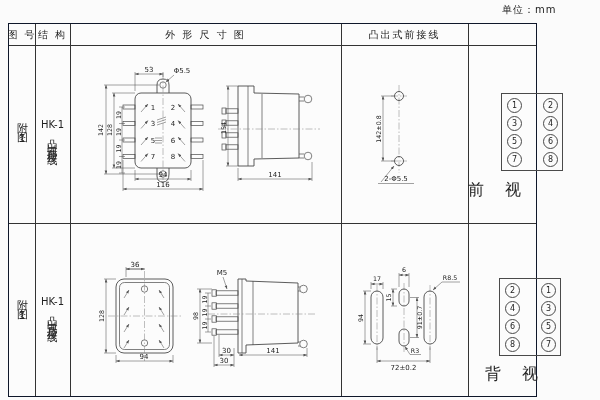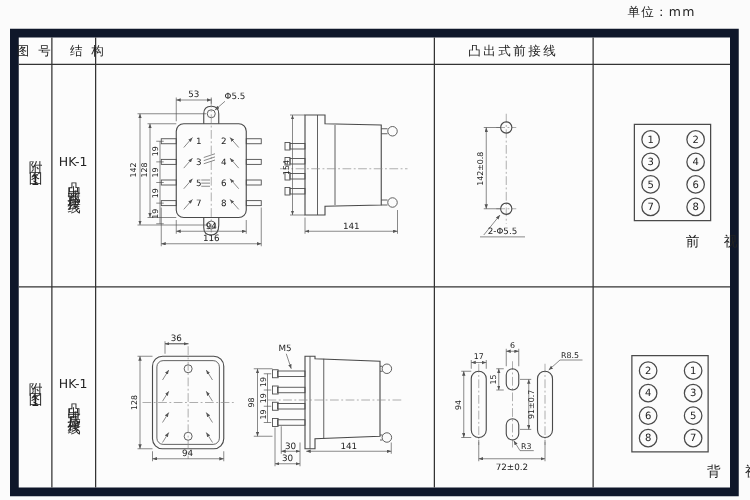--- a/index.html
+++ b/index.html
@@ -1,55 +1,56 @@
 <!DOCTYPE html>
 <html><head>
 <meta charset="utf-8">
 <style>
   *{margin:0;padding:0;box-sizing:border-box}
   html,body{width:600px;height:400px}
   body{position:relative;background:#fbfbfb;font-family:"DejaVu Sans","Liberation Sans",sans-serif;color:#222;overflow:hidden}
   .unit{position:absolute;left:502px;top:3px;font-size:10px;letter-spacing:1px}
-  .tbl{position:absolute;left:8px;top:23px;width:583px;height:374px;border:7px solid #0f172a;background:#fcfcfc}
+  .tbl{position:absolute;left:8px;top:23px;width:529px;height:374px;border:1px solid #0f172a;background:#fcfcfc}
   .vline{position:absolute;top:0;bottom:0;width:1px;background:#333}
   .hline{position:absolute;left:0;right:0;height:1px;background:#333}
   .hcell{position:absolute;top:0;height:21px;display:flex;align-items:center;justify-content:center;font-size:10px;letter-spacing:2px;white-space:pre}
   .cell{position:absolute;display:flex;align-items:center;justify-content:center}
   .colcell{flex-direction:column;gap:1px}
   .model{font-size:10px;letter-spacing:0}
   .vtext{writing-mode:vertical-rl;text-orientation:upright;font-size:11px;letter-spacing:9px;line-height:1}
   .vdesc{writing-mode:vertical-rl;text-orientation:upright;font-size:10.5px;letter-spacing:3px;line-height:1}
   .draw{position:absolute}
   .dwl{stroke:#4a4a4a;stroke-width:0.9;fill:none}
   .dwl2{stroke:#4a4a4a;stroke-width:0.7;fill:none}
   .cl{stroke:#8a8a8a;stroke-width:0.55;fill:none;stroke-dasharray:7 2 1.5 2}
   .dim line,.dim path{stroke:#555;stroke-width:0.55;fill:none}
   .dim text{fill:#222;font-size:7px;stroke:none}
   .dim text.s{font-size:6.3px}
   .tnum{fill:#222;font-size:7px;stroke:none}
   .termbox{position:absolute;width:62px;height:78px;border:1.5px solid #4a4a4a}
   .tcircle{position:absolute;width:15px;height:15px;border:1.2px solid #4a4a4a;border-radius:50%;display:flex;align-items:center;justify-content:center;font-size:8px;color:#222}
-  .tcaption{position:absolute;width:124px;text-align:right;font-size:11px;letter-spacing:8px;white-space:pre}
+  .tcaption{position:absolute;width:124px;text-align:left;font-size:16px;letter-spacing:8px;white-space:pre}
 </style>
 </head>
 <body>
 
 <div class="unit">单位：mm</div>
 
 <div class="tbl">
 
   <div class="vline" style="left:26px"></div>
   <div class="vline" style="left:61px"></div>
   <div class="vline" style="left:332px"></div>
   <div class="vline" style="left:459px"></div>
   <div class="hline" style="top:21px"></div>
   <div class="hline" style="top:199px"></div>
 
   <div class="hcell" style="left:0;width:26px">图 号</div>
-  <div class="hcell" style="left:38px;width:35px">结 构</div>
+  <div class="hcell" style="left:26px;width:35px">结 构</div>
+  <div class="hcell" style="left:61px;width:271px">外 形 尺 寸 图</div>
   <div class="hcell" style="left:332px;width:127px">凸出式前接线</div>
 
   <div class="cell" style="left:0;top:21px;width:26px;height:178px">
     <div class="vtext">附图1</div>
   </div>
   <div class="cell colcell" style="left:26px;top:21px;width:35px;height:178px">
     <div class="model">HK-1</div>
     <div class="vdesc">凸出式前接线</div>
   </div>
 

